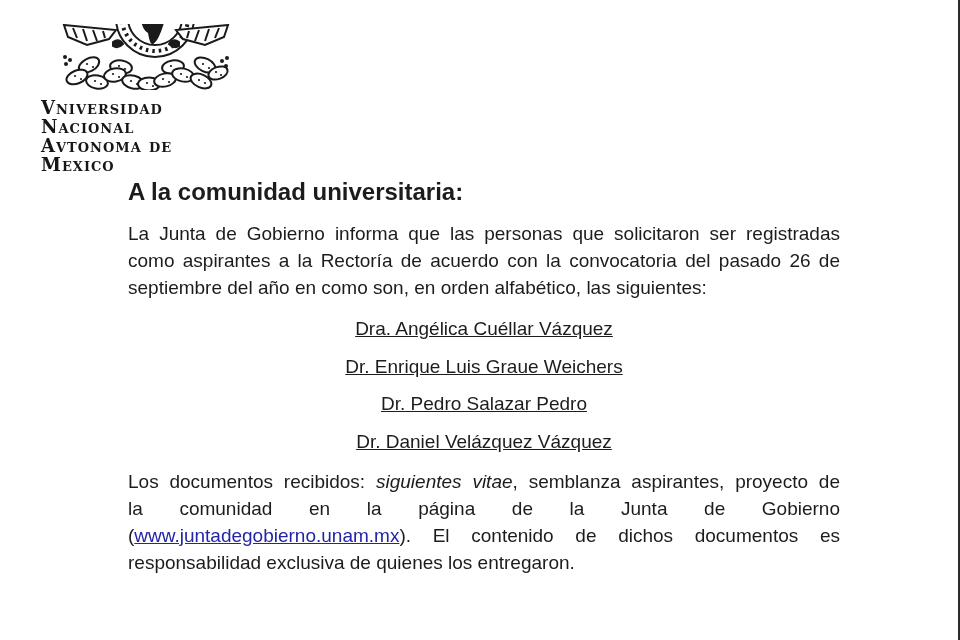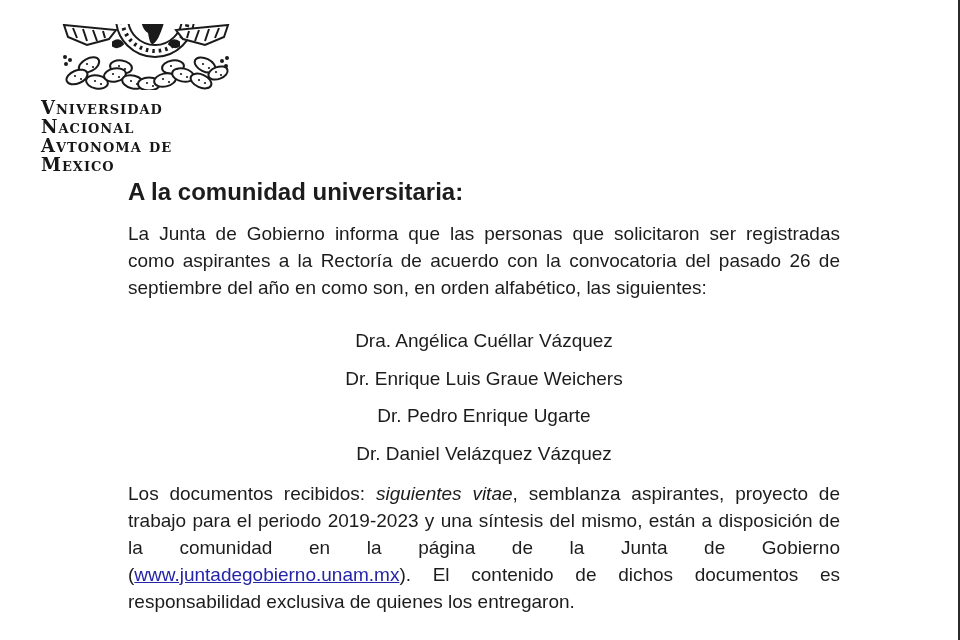--- a/index.html
+++ b/index.html
@@ -58,21 +58,21 @@
     white-space: nowrap;
     text-align: justify;
     text-align-last: justify;
   }
   .line.last {
     text-align: left;
     text-align-last: left;
   }
   .seg-italic { font-style: italic; }
   .seg-link { text-decoration: underline; cursor: pointer; }
-  .candidates { margin-top: 21px; }
+  .candidates { margin-top: 9px; text-decoration: underline; }
   .candidate {
     text-align: center;
     line-height: 37.5px;
   }
 </style>
 </head>
 <body>
 
 <div id="page">
 
@@ -166,26 +166,25 @@
 
     <div class="para para-1">
         <div class="line"><span>La Junta de Gobierno informa que las personas que solicitaron ser registradas</span></div>
         <div class="line"><span>como aspirantes a la Rectoría de acuerdo con la convocatoria del pasado 26 de</span></div>
         <div class="line last"><span>septiembre del año en como son, en orden alfabético, las siguientes:</span></div>
       </div>
 
     <div class="candidates">
         <div class="candidate">Dra. Angélica Cuéllar Vázquez</div>
         <div class="candidate">Dr. Enrique Luis Graue Weichers</div>
-        <div class="candidate">Dr. Pedro Enrique Ugarte</div>
+        <div class="candidate">Dr. Pedro Salazar Pedro</div>
         <div class="candidate">Dr. Daniel Velázquez Vázquez</div>
       </div>
 
     <div class="para para-2">
         <div class="line"><span>Los documentos recibidos: </span><span class="seg-italic">siguientes vitae</span><span>, semblanza aspirantes, proyecto de</span></div>
-        <div class="line"><span>trabajo para el periodo 2019-2023 y una síntesis del mismo, están a disposición de</span></div>
         <div class="line"><span>la comunidad en la página de la Junta de Gobierno</span></div>
         <div class="line"><span>(</span><span class="seg-link" style="color: rgb(36, 36, 168);">www.juntadegobierno.unam.mx</span><span>). El contenido de dichos documentos es</span></div>
         <div class="line last"><span>responsabilidad exclusiva de quienes los entregaron.</span></div>
       </div>
   </div>
 
 </div>
 
 </body></html>

